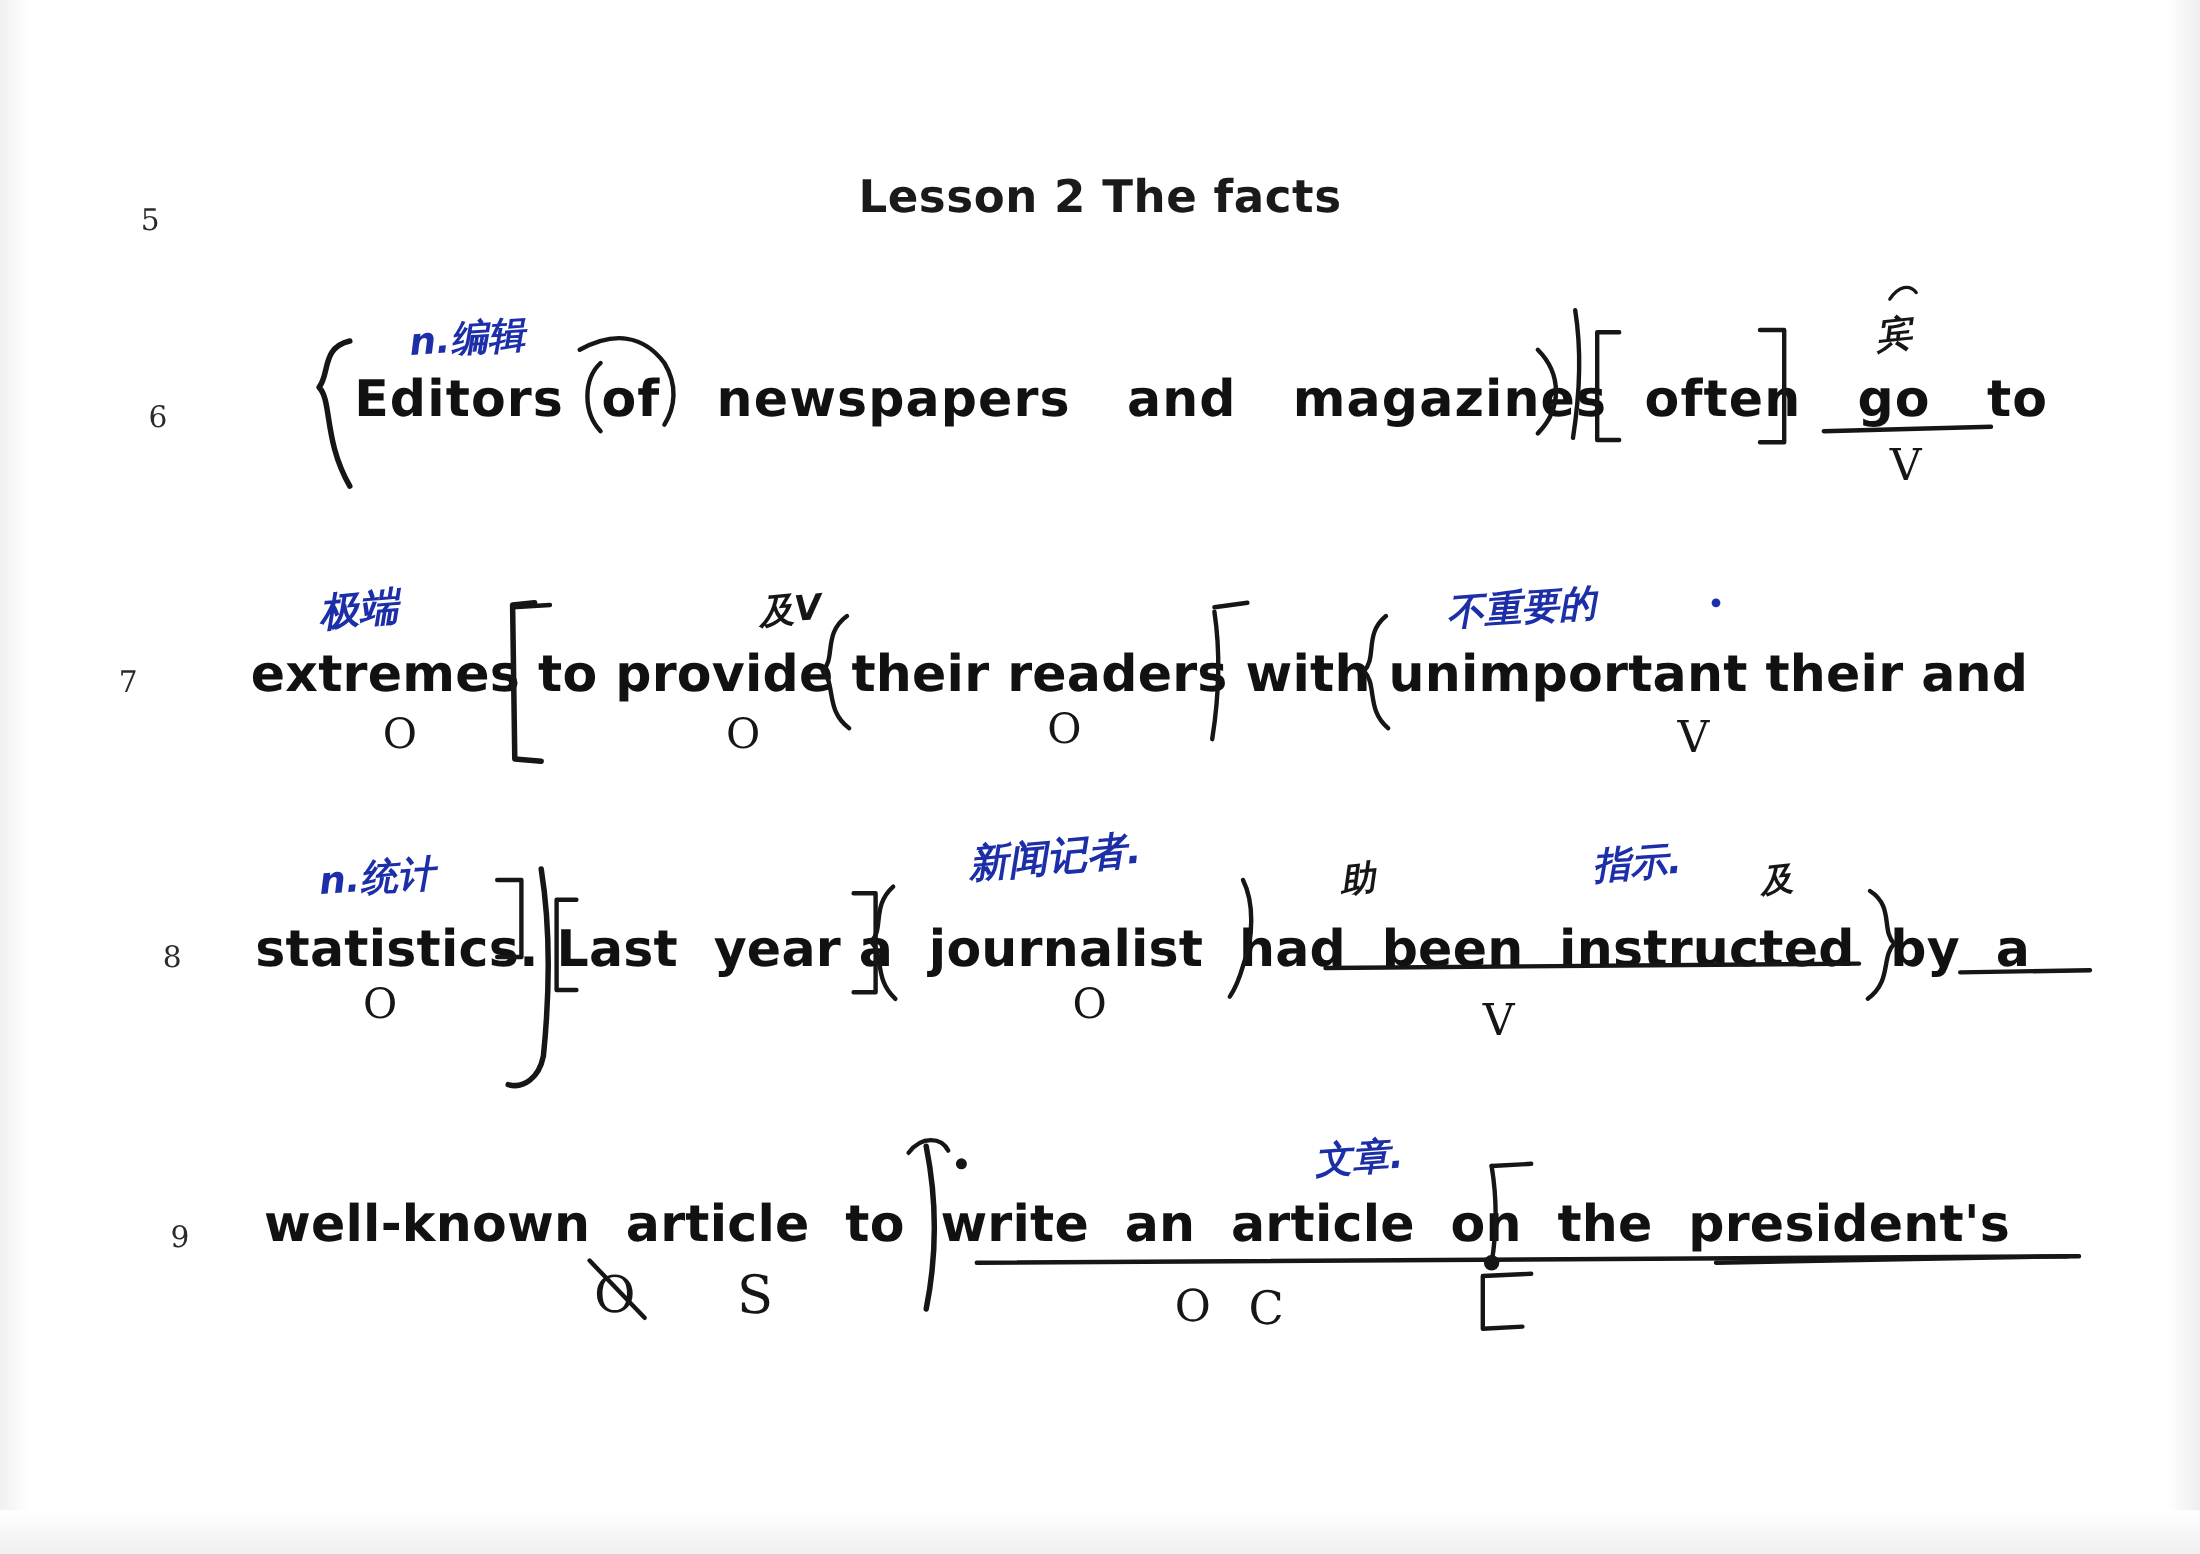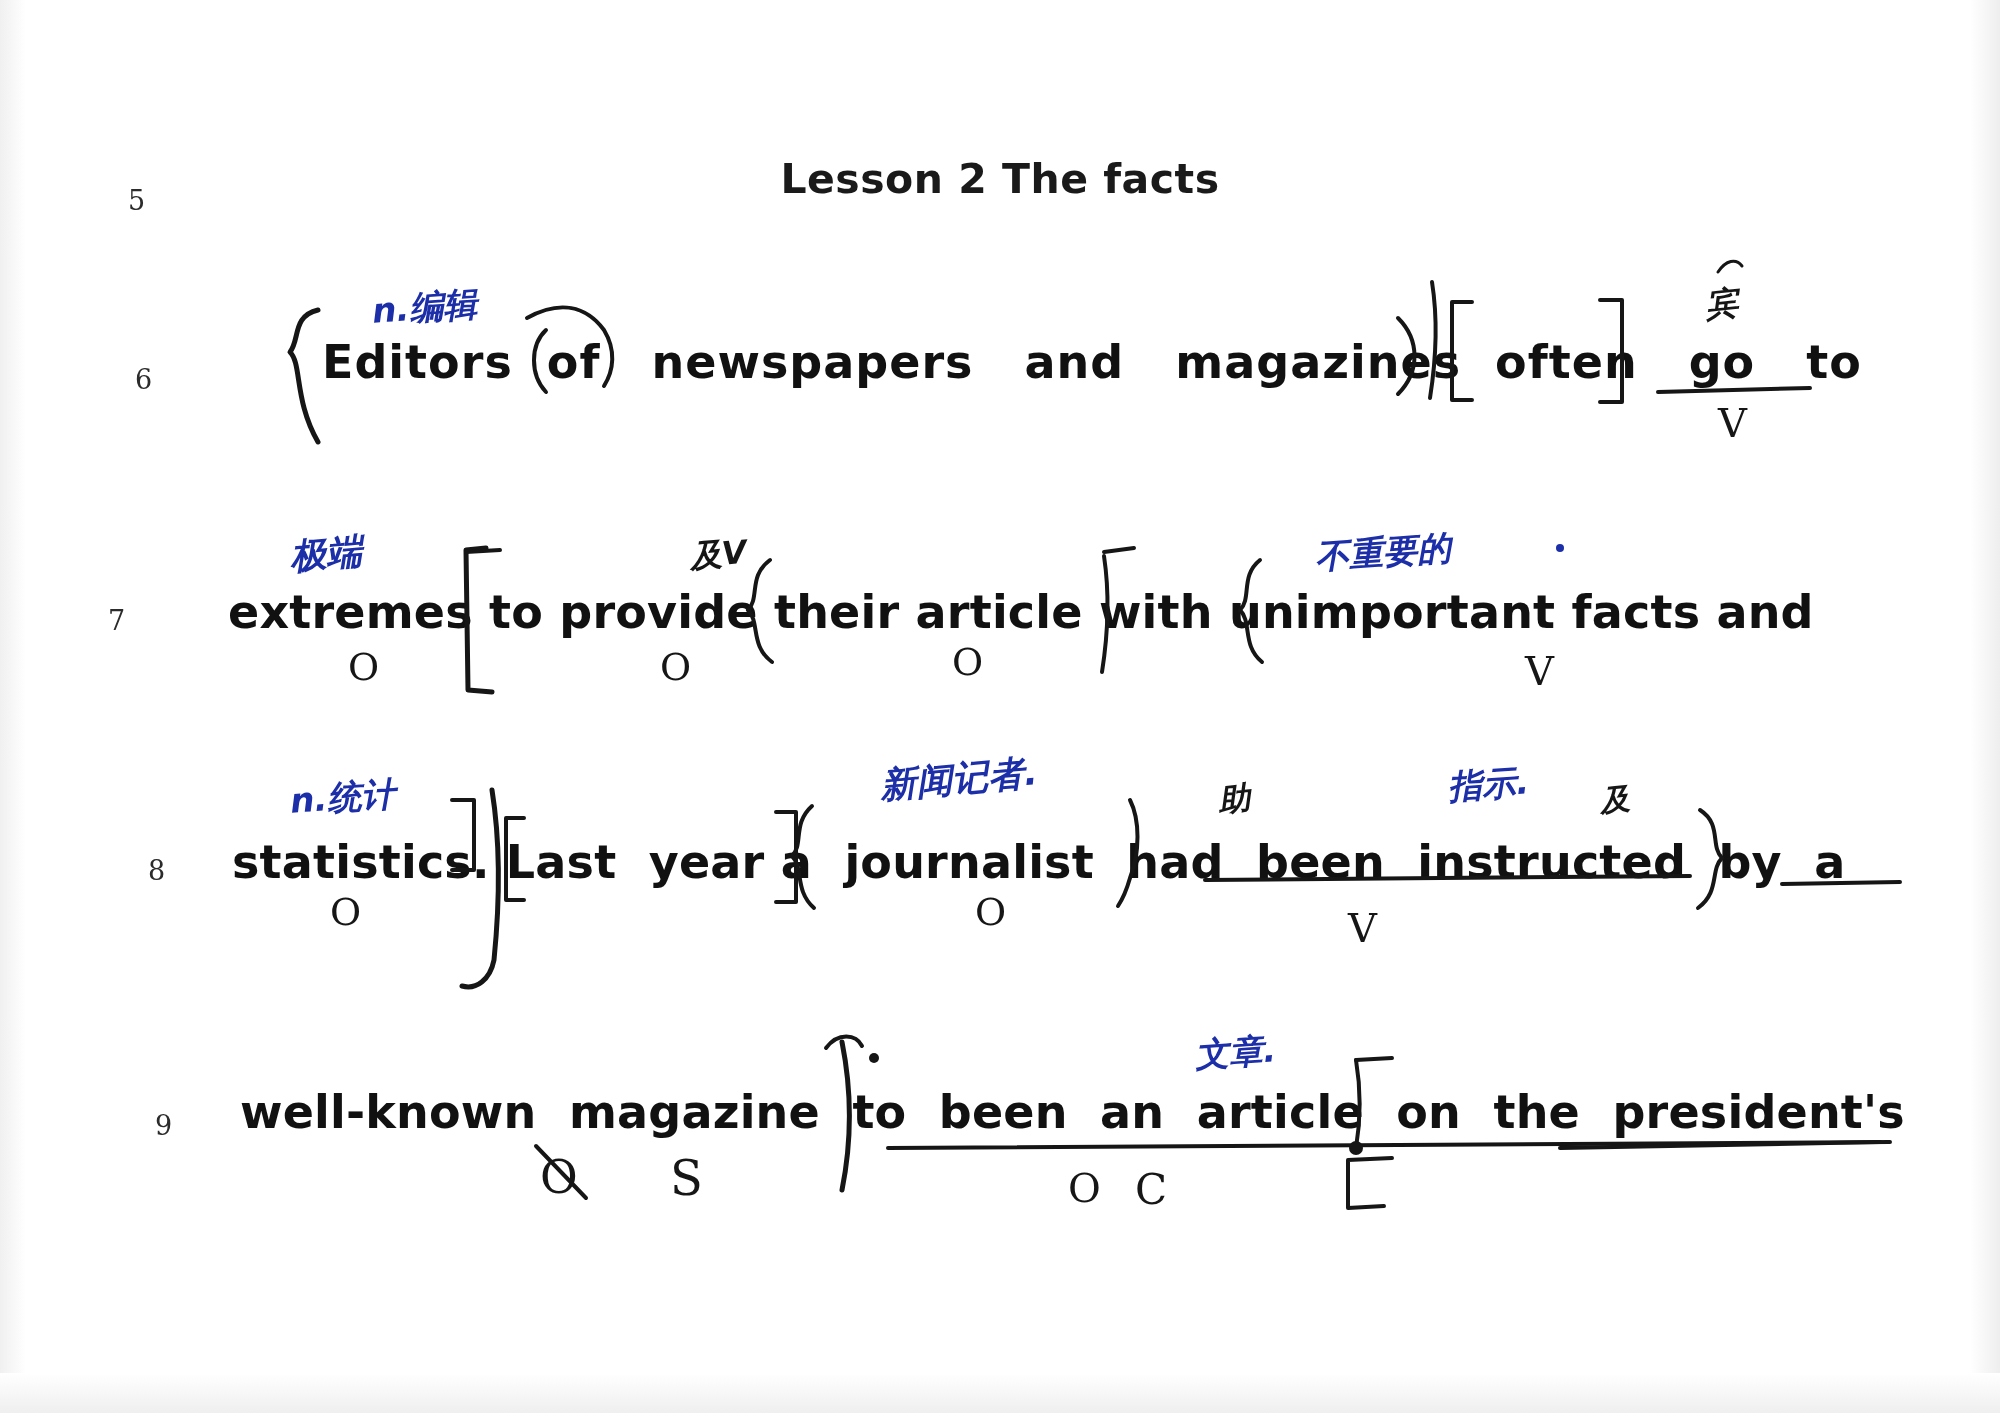--- a/index.html
+++ b/index.html
@@ -102,25 +102,25 @@
   <div class="title">Lesson 2 The facts</div>
 
   <div class="line-no" style="left:128px; top:185px;">5</div>
   <div class="line-no" style="left:135px; top:364px;">6</div>
   <div class="line-no" style="left:108px; top:605px;">7</div>
   <div class="line-no" style="left:148px; top:855px;">8</div>
   <div class="line-no" style="left:155px; top:1110px;">9</div>
 
   <div class="text-line" style="left:322px; top:335px; font-size:46px; letter-spacing:1px;">Editors  of   newspapers   and   magazines  often   go   to</div>
 
-  <div class="text-line" style="left:228px; top:585px; font-size:46px;">extremes to provide their article with unimportant facts and</div>
+  <div class="text-line" style="left:228px; top:585px; font-size:46px;">extremes to provide their readers with unimportant their and</div>
 
   <div class="text-line" style="left:232px; top:835px; font-size:46px;">statistics. Last  year a  journalist  had  been  instructed  by  a</div>
 
-  <div class="text-line" style="left:240px; top:1085px; font-size:46px;">well-known  magazine  to  been  an  article  on  the  president's</div>
+  <div class="text-line" style="left:240px; top:1085px; font-size:46px;">well-known  article  to  write  an  article  on  the  president's</div>
 
   <div class="hand hand-blue cn" style="left:372px; top:285px; font-size:34px; transform:rotate(-4deg);">n.编辑</div>
 
   <div class="hand hand-black cn" style="left:1705px; top:282px; font-size:33px; transform:rotate(-6deg);">宾</div>
 
   <div class="hand hand-blue cn" style="left:290px; top:530px; font-size:36px; transform:rotate(-5deg);">极端</div>
 
   <div class="hand hand-black cn" style="left:690px; top:533px; font-size:32px; transform:rotate(-5deg);">及V</div>
 
   <div class="hand hand-blue cn" style="left:1315px; top:530px; font-size:34px; transform:rotate(-4deg);">不重要的</div>

